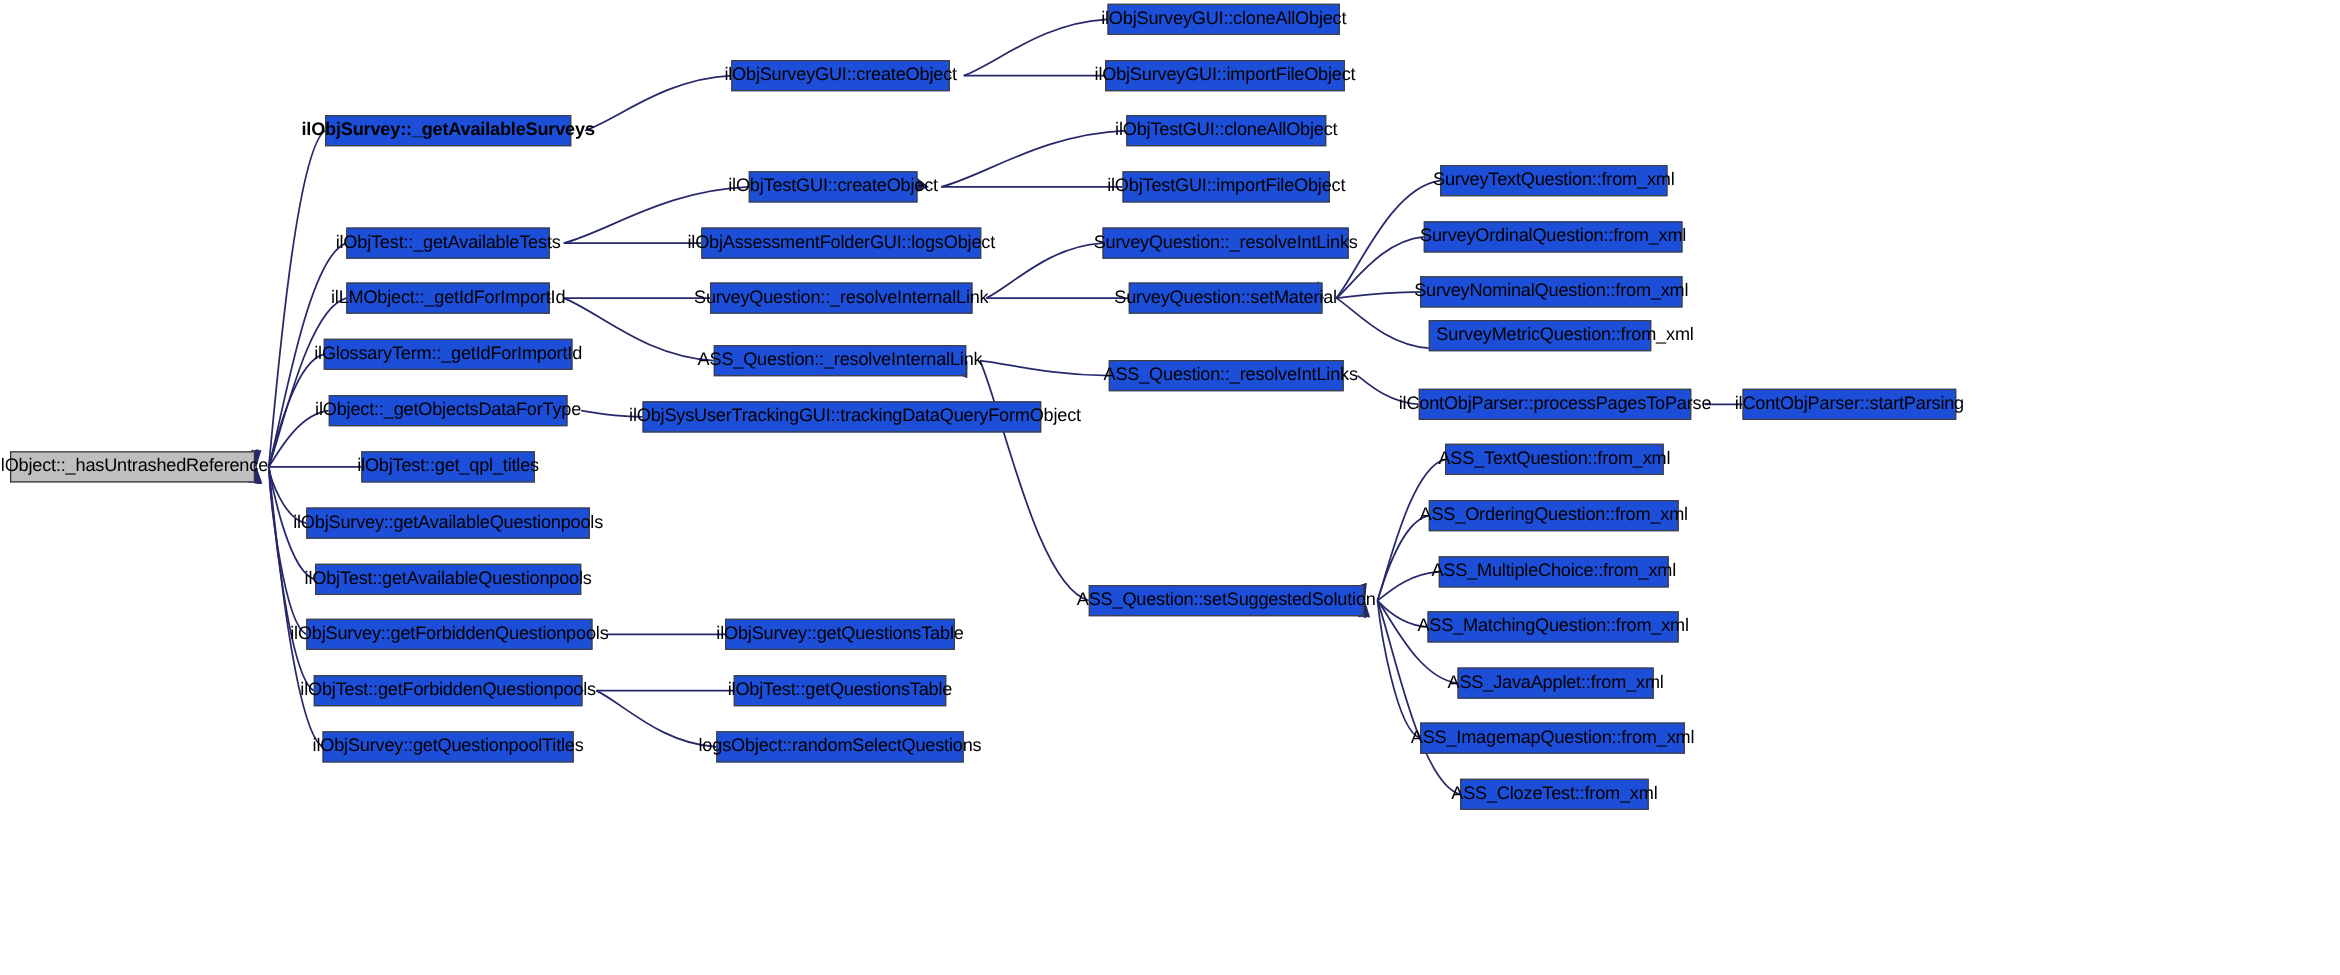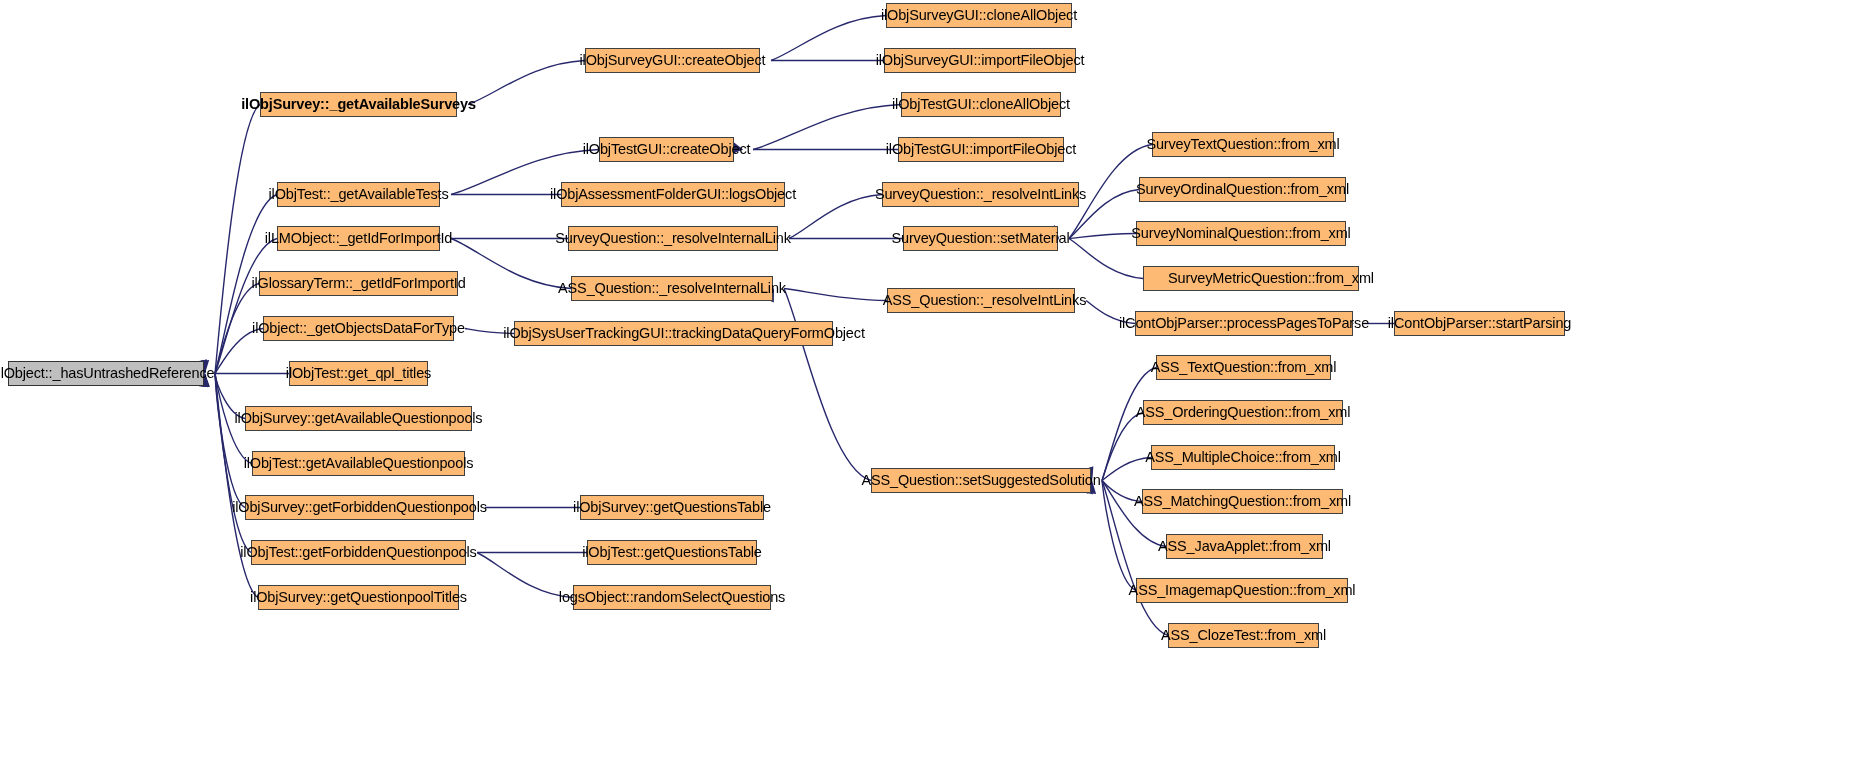--- a/index.html
+++ b/index.html
@@ -20,21 +20,21 @@
     left: 0;
     top: 0;
     width: 1872px;
     height: 780px;
     pointer-events: none;
   }
   .node {
     position: absolute;
     box-sizing: border-box;
     border: 1px solid #404040;
-    background: #fdba74;
+    background: #1d4ed8;
     color: #000000;
     font-size: 14.5px;
     line-height: 1;
     white-space: nowrap;
     display: flex;
     align-items: center;
     justify-content: center;
     padding: 0 7px;
     letter-spacing: -0.15px;
     z-index: 2;
@@ -304,21 +304,21 @@
       </div>
       <div class="node" style="left: 1152px; top: 132px; width: 182px; height: 25px;">
         <span>SurveyTextQuestion::from_xml</span>
       </div>
       <div class="node" style="left: 1139px; top: 177px; width: 207px; height: 25px;">
         <span>SurveyOrdinalQuestion::from_xml</span>
       </div>
       <div class="node" style="left: 1136px; top: 221px; width: 210px; height: 25px;">
         <span>SurveyNominalQuestion::from_xml</span>
       </div>
-      <div class="node" style="left: 1143px; top: 266px; width: 216px; height: 25px; padding-left: 47px;">
+      <div class="node" style="left: 1143px; top: 256px; width: 178px; height: 25px; padding-left: 47px;">
         <span>SurveyMetricQuestion::from_xml</span>
       </div>
       <div class="node" style="left: 1135px; top: 311px; width: 218px; height: 25px;">
         <span>ilContObjParser::processPagesToParse</span>
       </div>
       <div class="node" style="left: 1394px; top: 311px; width: 171px; height: 25px;">
         <span>ilContObjParser::startParsing</span>
       </div>
       <div class="node" style="left: 1156px; top: 355px; width: 175px; height: 25px;">
         <span>ASS_TextQuestion::from_xml</span>

